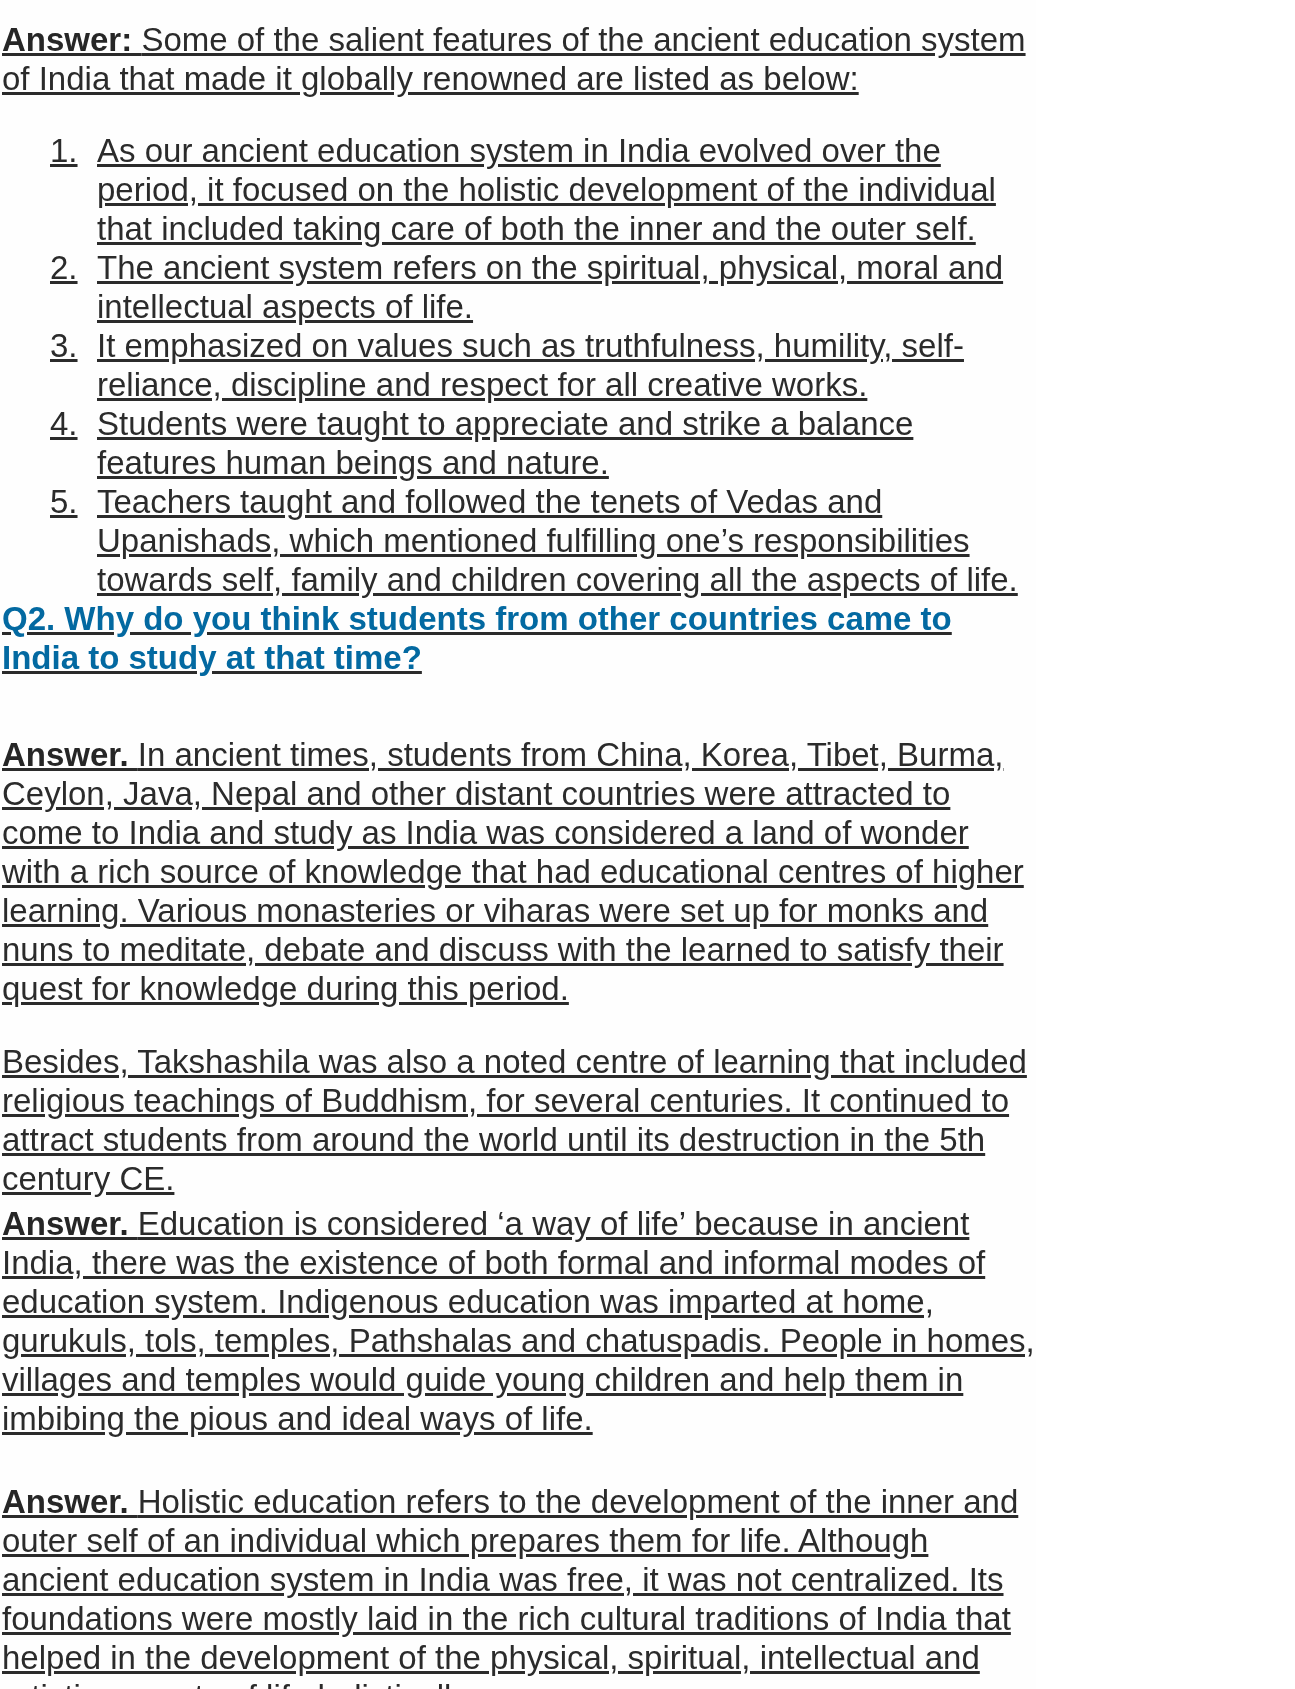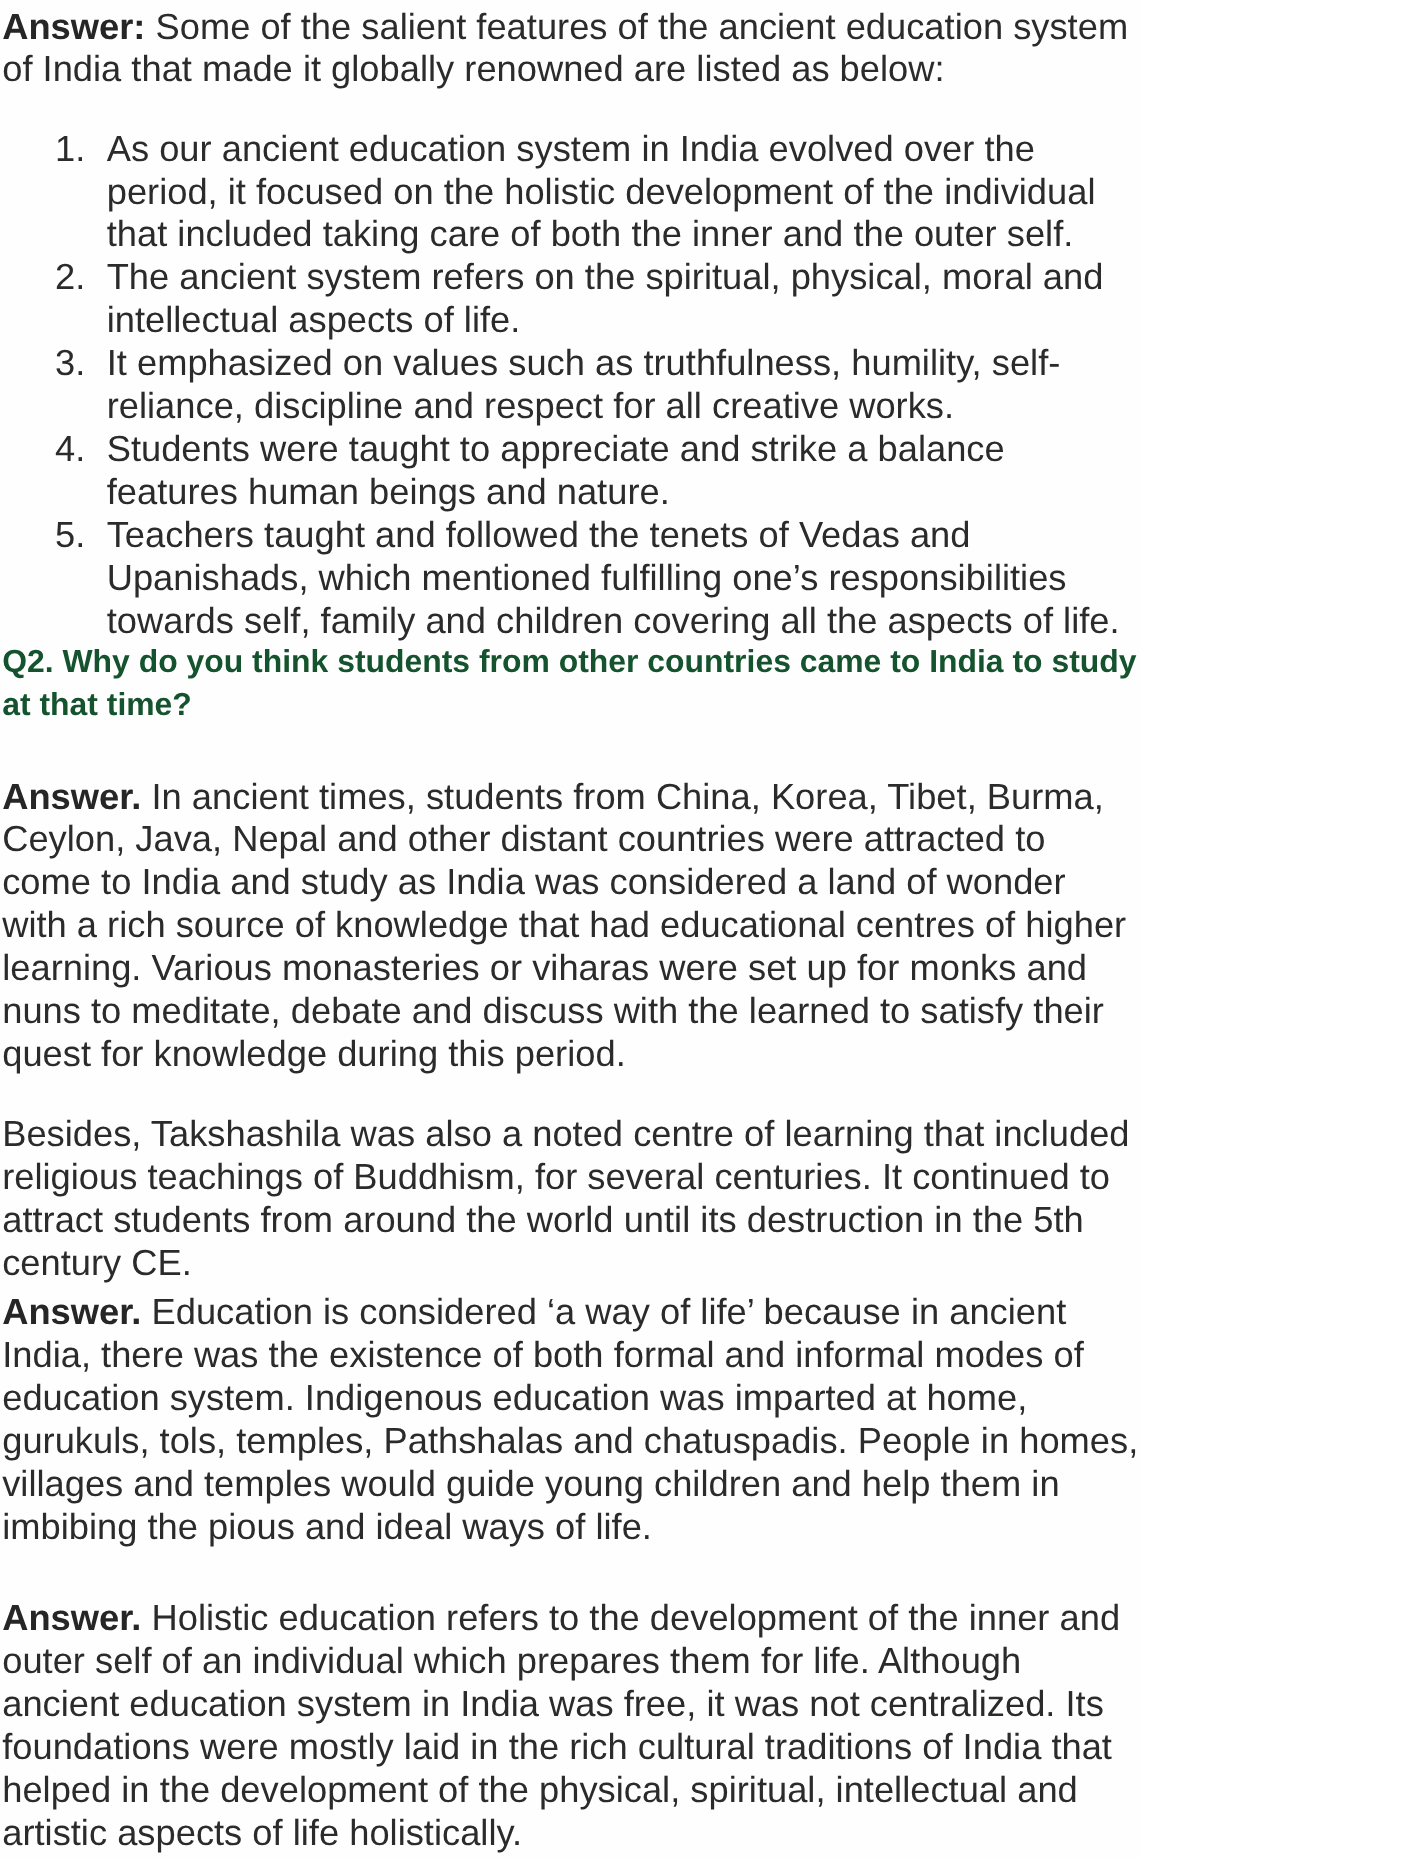--- a/index.html
+++ b/index.html
@@ -10,42 +10,43 @@
   .page {
     position: relative;
     width: 1036px;
     height: 1689px;
     box-sizing: border-box;
     background: #fefefe;
     color: #2b2b2b;
     font-family: "Liberation Sans", sans-serif;
     font-size: 33px;
     line-height: 39px;
-    padding: 4px 0 0 2px;
+    padding: 20px 0 0 2px;
     overflow: hidden;
+    text-decoration: underline;
   }
   .para { margin: 0; }
   .b { font-weight: bold; color: #262626; }
   h2.qheading {
-    font-size: 29px;
+    font-size: 33px;
     line-height: 39px;
     font-weight: bold;
-    color: #14532d;
+    color: #0369a1;
     margin: 0;
   }
   .list { margin-top: 33px; }
   .list-item { display: flex; }
   .list-item .num {
     flex: 0 0 95px;
     box-sizing: border-box;
     padding-left: 48px;
   }
   .list-item .itext { flex: 1; }
   .h-q2 { margin-top: 30px; }
-  .p-ans-q2 { margin-top: 43px; }
+  .p-ans-q2 { margin-top: 58px; }
   .p-besides { margin-top: 34px; }
   .h-q3 { margin-top: 16px; }
   .p-ans-q3 { margin-top: 6px; }
   .h-q4 { margin-top: 31px; }
   .p-ans-q4 { margin-top: 44px; }
 </style>
 </head>
 <body>
 
 <div class="page">

